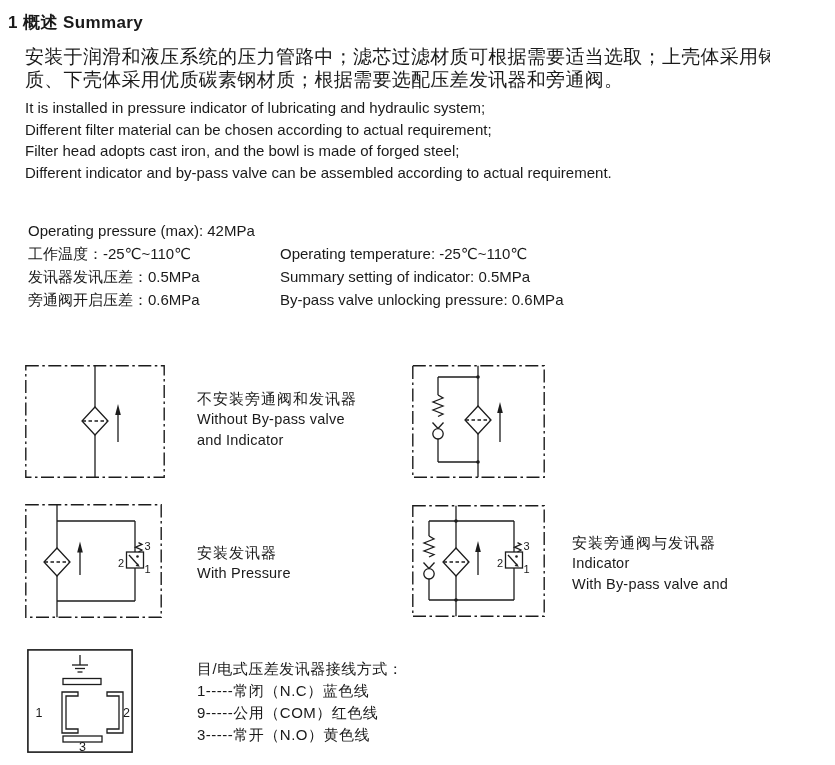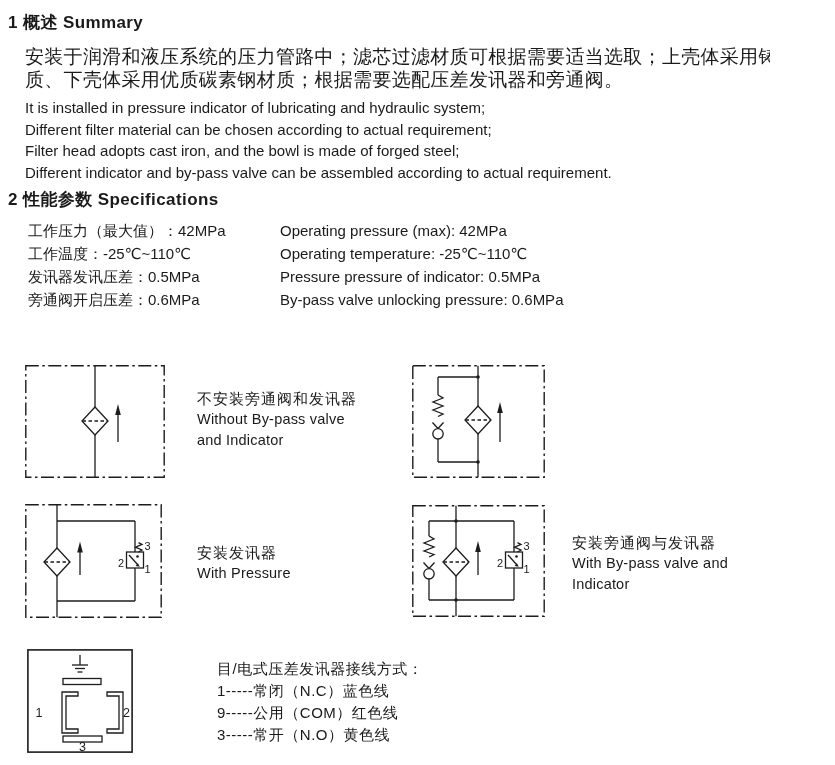--- a/index.html
+++ b/index.html
@@ -11,21 +11,21 @@
   }
   .h-sec { position:absolute; font-size:17px; font-weight:bold; letter-spacing:0.4px; white-space:nowrap; }
   .cn-para { position:absolute; left:25px; top:45px; width:800px; font-size:19px; line-height:23px; letter-spacing:0.3px; }
   .en-para { position:absolute; left:25px; top:97px; font-size:15px; line-height:21.5px; }
   .spec { position:absolute; left:28px; top:219px; font-size:15px; }
   .spec-row { display:flex; height:23px; line-height:23px; }
   .spec-cn { width:252px; }
   .caption { position:absolute; font-size:15px; line-height:21px; white-space:nowrap; }
   .caption .cn { letter-spacing:1px; }
   .caption .en { font-size:14.5px; letter-spacing:0.2px; }
-  .wiring { position:absolute; left:197px; top:658px; font-size:15px; line-height:22px; white-space:nowrap; letter-spacing:0.5px;margin-left:20px; }
+  .wiring { position:absolute; left:197px; top:658px; font-size:15px; line-height:22px; white-space:nowrap; letter-spacing:0.5px; }
   svg.sym { position:absolute; }
   svg.sym line, svg.sym path, svg.sym rect, svg.sym polyline, svg.sym circle {
     fill:none; stroke:#1c1c1c; stroke-width:1.3;
   }
   svg.sym .dd { stroke-dasharray:13 3.5 2.5 3.5; stroke-width:1.4; }
   svg.sym .dash { stroke-dasharray:3.5 2.5; }
   svg.sym .fill, svg.sym polygon { fill:#1c1c1c; stroke:none; }
   svg.sym text { fill:#1a1a1a; stroke:none; font-size:11px; font-family:"Liberation Sans",sans-serif; }
   svg.sym text.big { font-size:12.5px; }
 </style>
@@ -36,33 +36,31 @@
 
   <div class="h-sec" style="left:8px; top:11px;">1 概述 Summary</div>
   <div class="cn-para">安装于润滑和液压系统的压力管路中；滤芯过滤材质可根据需要适当选取；上壳体采用铸铁材质、下壳体采用优质碳素钢材质；根据需要选配压差发讯器和旁通阀。</div>
   <div class="en-para">
     <div>It is installed in pressure indicator of lubricating and hydraulic system;</div>
     <div>Different filter material can be chosen according to actual requirement;</div>
     <div>Filter head adopts cast iron, and the bowl is made of forged steel;</div>
     <div>Different indicator and by-pass valve can be assembled according to actual requirement.</div>
   </div>
 
-  <div class="h-sec" style="left:8px; top:188px;">2 性能参数 Specifications</div>
   <div class="spec">
     <div class="spec-row">
-      <span class="spec-cn">工作压力（最大值）：42MPa</span>
       <span class="spec-en">Operating pressure (max): 42MPa</span>
     </div>
     <div class="spec-row">
       <span class="spec-cn">工作温度：-25℃~110℃</span>
       <span class="spec-en">Operating temperature: -25℃~110℃</span>
     </div>
     <div class="spec-row">
       <span class="spec-cn">发讯器发讯压差：0.5MPa</span>
-      <span class="spec-en">Pressure pressure of indicator: 0.5MPa</span>
+      <span class="spec-en">Summary setting of indicator: 0.5MPa</span>
     </div>
     <div class="spec-row">
       <span class="spec-cn">旁通阀开启压差：0.6MPa</span>
       <span class="spec-en">By-pass valve unlocking pressure: 0.6MPa</span>
     </div>
   </div>
 
 
   <svg class="sym" style="left:25px; top:365px;" width="140" height="113" viewBox="0 0 140 113">
     <rect class="dd" x="0.8" y="0.8" width="138.4" height="111.4"></rect>
@@ -173,22 +171,22 @@
       <text x="111.5" y="44.5">3</text>
       <text x="111.5" y="68">1</text>
     </g>
     <g>
       <line x1="66" y1="70" x2="66" y2="46"></line>
       <polygon points="66,36 63.2,47 68.8,47"></polygon>
     </g>
   </svg>
   <div class="caption" style="left:572px; top:532px;">
     <div class="cn">安装旁通阀与发讯器</div>
+    <div class="en">Indicator</div>
     <div class="en">With By-pass valve and</div>
-    <div class="en">Indicator</div>
   </div>
 
   <svg class="sym" style="left:27px; top:649px;" width="106" height="104" viewBox="0 0 106 104">
     <rect x="0.9" y="0.9" width="104.2" height="102.2" style="stroke-width:1.6"></rect>
     <g>
       <line x1="53" y1="6" x2="53" y2="16"></line>
       <line x1="45" y1="16" x2="61" y2="16"></line>
       <line x1="48" y1="19.5" x2="58" y2="19.5"></line>
       <line x1="50.5" y1="23" x2="55.5" y2="23"></line>
     </g>

